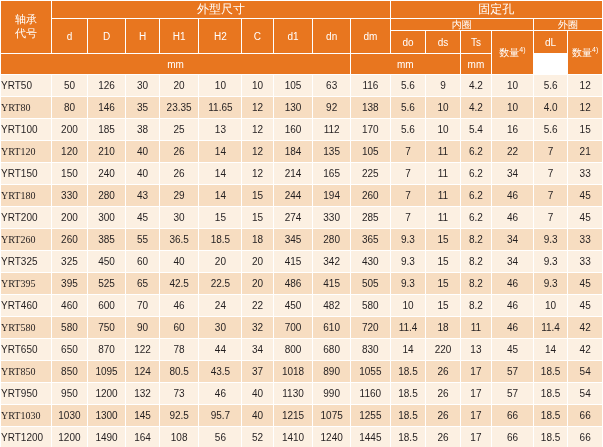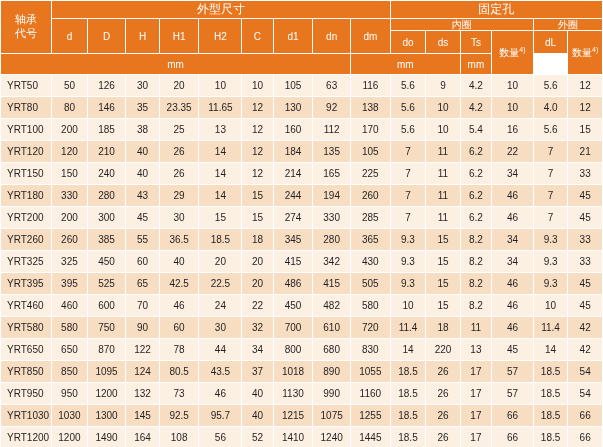--- a/index.html
+++ b/index.html
@@ -46,24 +46,23 @@
     font-size: 10px;
     color: #231f20;
     height: 21px;
   }
   .row-a .cell { background: #fcf0e2; }
   .row-b .cell { background: #f7ddc1; }
   .row-a .code, .row-b .code {
     font-size: 10px;
     color: #231f20;
     text-align: left;
-    padding-left: 6px;
   }
   .row-a .code { background: #fcf0e2; }
-  .row-b .code { background: #f7ddc1; }
+  .row-b .code { background: #f7ddc1; font-family: Liberation Serif, serif; }
   sup {
     font-size: 7px;
     vertical-align: super;
   }
 </style>
 </head>
 <body>
 
 <table class="spec">
   <colgroup>

